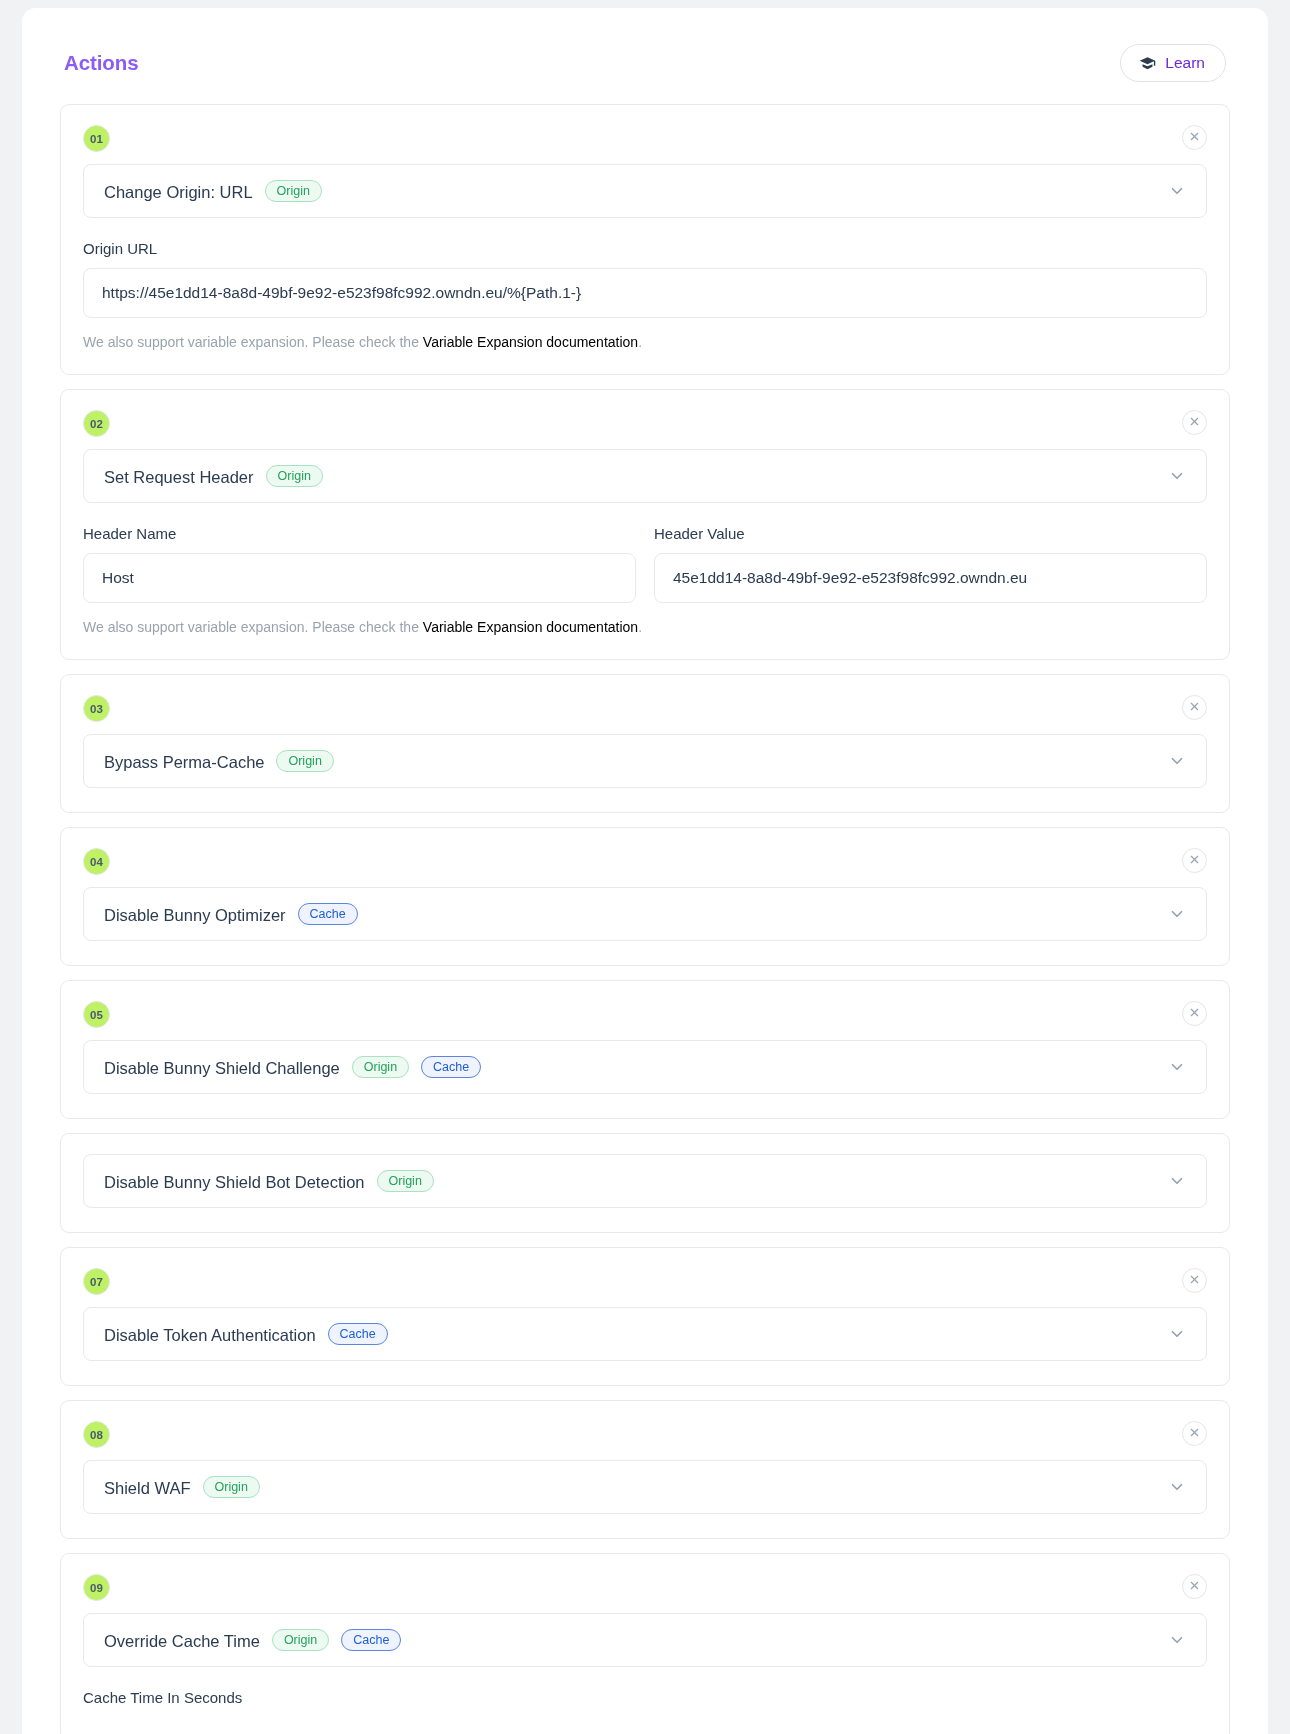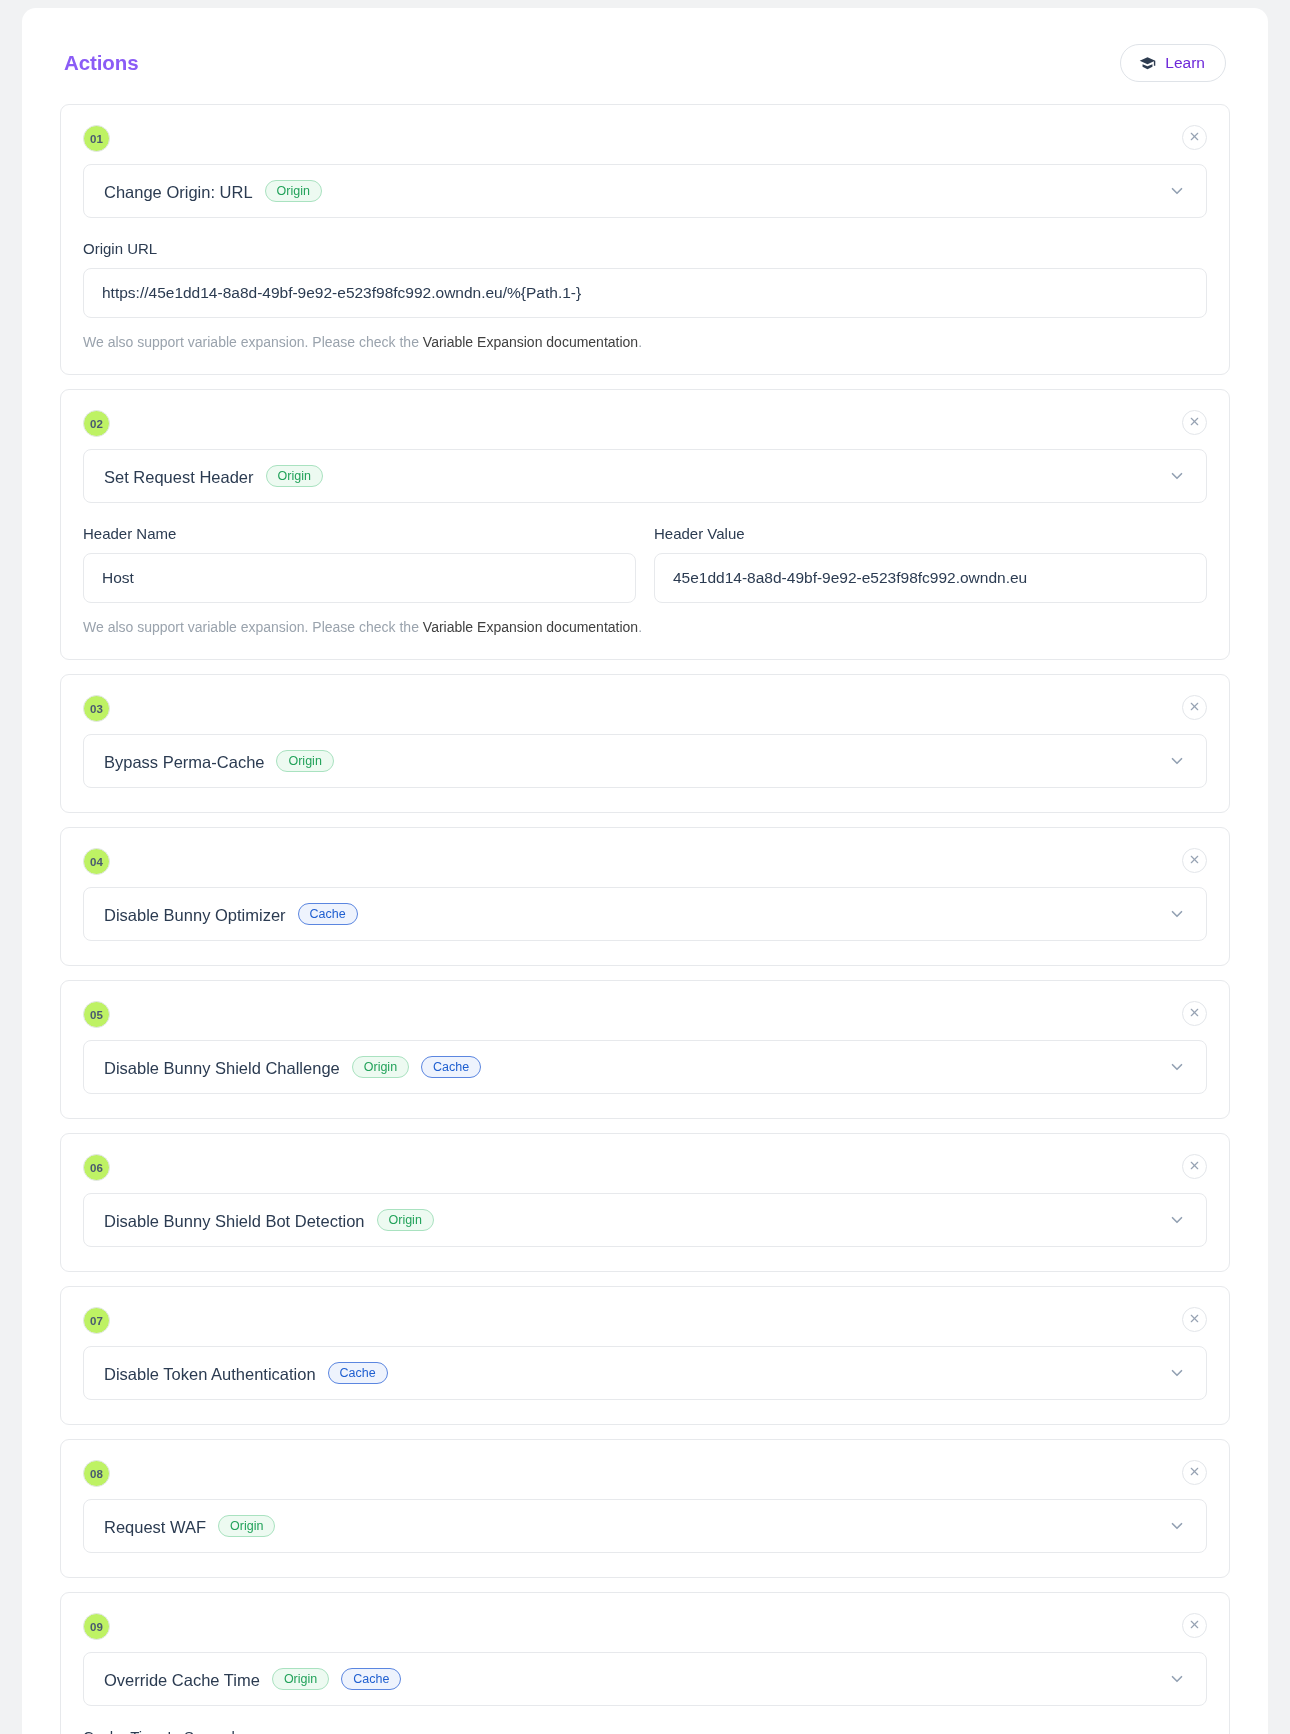--- a/index.html
+++ b/index.html
@@ -148,21 +148,21 @@
     font-family: "Liberation Sans", "DejaVu Sans", sans-serif;
     background: #fff;
     outline: none;
   }
   .help-text {
     margin-top: 16px;
     font-size: 14px;
     color: #9aa3ad;
   }
   .help-link {
-    color: #404040;
+    color: #000000;
     text-decoration: none;
   }
   .two-col {
     display: flex;
     gap: 18px;
     margin-top: 22px;
   }
   .two-col > div { flex: 1 1 0; min-width: 0; }
 </style>
 </head>
@@ -296,29 +296,20 @@
               <span class="pill pill-cache">Cache</span>
             </div>
             <span>
               <svg class="chevron" width="18" height="18" viewBox="0 0 24 24" fill="none" stroke="currentColor" stroke-width="2.2" stroke-linecap="round" stroke-linejoin="round">
                 <polyline points="6 9 12 15 18 9"></polyline>
               </svg>
             </span>
           </div>
         </div>
         <div class="action-card">
-          <div class="card-top">
-            <div class="step-badge">06</div>
-            <button class="close-btn">
-              <span><svg width="11" height="11" viewBox="0 0 24 24" fill="none" stroke="#97a3b3" stroke-width="2.6" stroke-linecap="round">
-                  <line x1="5" y1="5" x2="19" y2="19"></line>
-                  <line x1="19" y1="5" x2="5" y2="19"></line>
-                </svg></span>
-            </button>
-          </div>
           <div class="select-row">
             <div class="select-left">
               <span class="select-label">Disable Bunny Shield Bot Detection</span>
               <span class="pill pill-origin">Origin</span>
             </div>
             <span>
               <svg class="chevron" width="18" height="18" viewBox="0 0 24 24" fill="none" stroke="currentColor" stroke-width="2.2" stroke-linecap="round" stroke-linejoin="round">
                 <polyline points="6 9 12 15 18 9"></polyline>
               </svg>
             </span>
@@ -351,21 +342,21 @@
             <div class="step-badge">08</div>
             <button class="close-btn">
               <span><svg width="11" height="11" viewBox="0 0 24 24" fill="none" stroke="#97a3b3" stroke-width="2.6" stroke-linecap="round">
                   <line x1="5" y1="5" x2="19" y2="19"></line>
                   <line x1="19" y1="5" x2="5" y2="19"></line>
                 </svg></span>
             </button>
           </div>
           <div class="select-row">
             <div class="select-left">
-              <span class="select-label">Request WAF</span>
+              <span class="select-label">Shield WAF</span>
               <span class="pill pill-origin">Origin</span>
             </div>
             <span>
               <svg class="chevron" width="18" height="18" viewBox="0 0 24 24" fill="none" stroke="currentColor" stroke-width="2.2" stroke-linecap="round" stroke-linejoin="round">
                 <polyline points="6 9 12 15 18 9"></polyline>
               </svg>
             </span>
           </div>
         </div>
         <div class="action-card">

